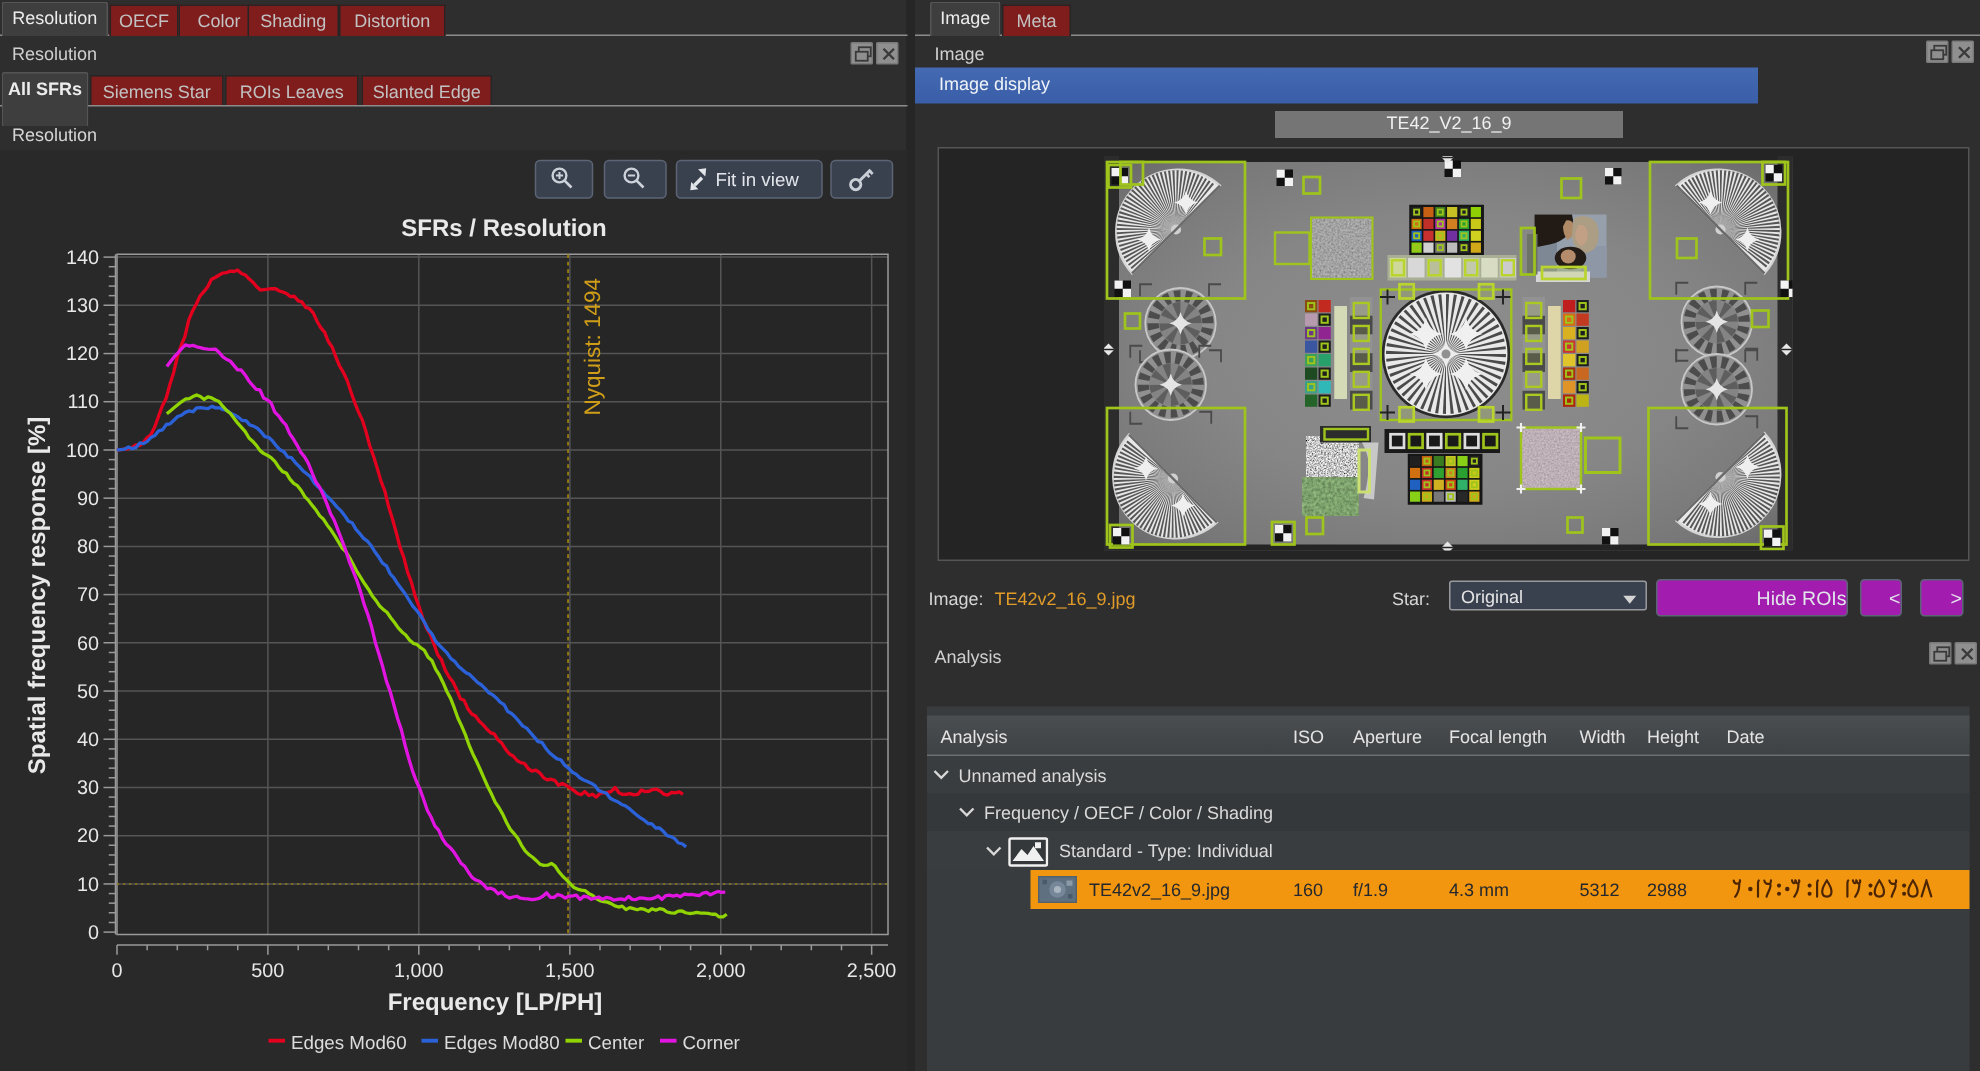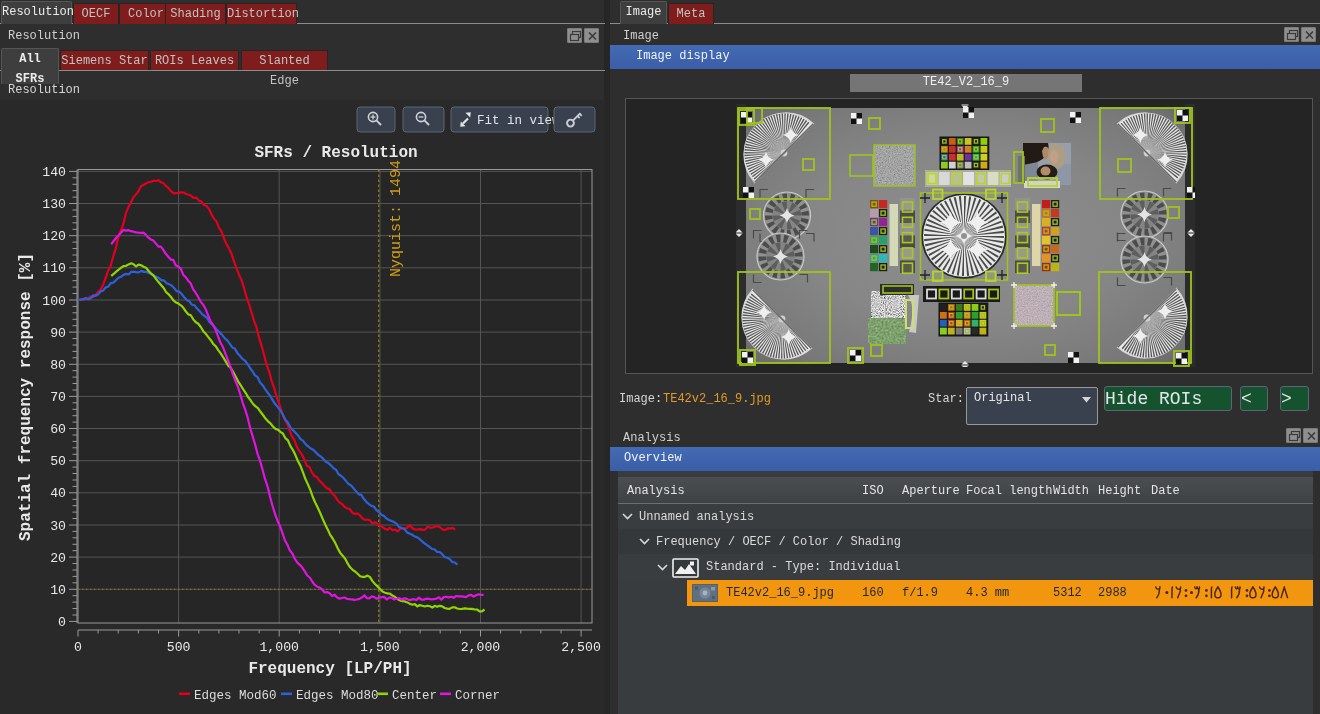--- a/index.html
+++ b/index.html
@@ -1,31 +1,31 @@
 <!DOCTYPE html>
 <html><head><meta charset="utf-8">
 <style>
 * { margin:0; padding:0; box-sizing:border-box; }
 html,body { width:1320px; height:714px; overflow:hidden; background:#2d2d2d;
   font-family:"Liberation Sans", sans-serif; }
-#root { position:relative; width:1320px; height:714px;font-family:Liberation Mono, monospace; }
+#root { position:relative; width:1320px; height:714px; }
 .abs { position:absolute; }
 .txt { position:absolute; font-size:12px; color:#d6d6d6; white-space:nowrap; }
 .tab { position:absolute; top:3px; height:21px; background:#7f1d1d; border:1px solid #252525;
   border-bottom:none; color:#c2c2c2; font-size:12px; text-align:center; line-height:20px; }
 .tabsel { top:1px; height:23px; background:#3e3e3e; border:1px solid #555; border-bottom:none;
   color:#ececec; border-radius:2px 2px 0 0; }
 .tabline { position:absolute; height:1px; background:#8c8c8c; }
 .bluebar { position:absolute; background:linear-gradient(#436ab2,#3a5ea8); color:#f0f3f8;
   font-size:12px; line-height:23px; padding-left:9px; }
 .dockttl { position:absolute; font-size:12px; color:#d0d0d0; }
 .dockbtn { position:absolute; width:15px; height:15px; background:#8f8f8f; border-radius:1px;
   border:1px solid #7a7a7a; }
-.btn { position:absolute; background:#14532d; border:1px solid #5c6575; border-radius:3px;
-  color:#e2e5ea; font-size:18px; text-align:left; }
+.btn { position:absolute; background:#a21caf; border:1px solid #5c6575; border-radius:3px;
+  color:#e2e5ea; font-size:13px; text-align:right; }
 .hdrtxt { position:absolute; font-size:12px; color:#e4e4e4; white-space:nowrap; }
 .rowtxt { position:absolute; font-size:12px; color:#dadada; white-space:nowrap; }
 .orgtxt { position:absolute; font-size:12px; color:#24282e; white-space:nowrap; }
 </style></head>
 <body>
 <div id="root">
 
 <div class="abs" style="left:0;top:0;width:605px;height:714px;background:#2e2e2e"></div>
 <div class="abs" style="left:604px;top:0;width:6px;height:714px;background:#262626"></div>
 
@@ -252,21 +252,21 @@
 <div class="tab" style="left:668px;width:46px">Meta</div>
 
 <div class="dockttl" style="left:623px;top:29px">Image</div>
 <div class="dockbtn" style="left:1284px;top:27px"><svg width="15" height="14">
         <rect x="4.5" y="2.5" width="8" height="6" fill="none" stroke="#3a3a3a" stroke-width="1.2"></rect>
         <rect x="2.5" y="5.5" width="8" height="6" fill="#8f8f8f" stroke="#3a3a3a" stroke-width="1.2"></rect>
       </svg></div>
     <div class="dockbtn" style="left:1301px;top:27px"><svg width="15" height="14">
         <path d="M4,3.5 L11,10.5 M11,3.5 L4,10.5" stroke="#3a3a3a" stroke-width="1.6"></path>
       </svg></div>
-<div class="bluebar" style="left:610px;top:45px;width:710px;height:24px;padding-left:26px">Image display</div>
+<div class="bluebar" style="left:610px;top:45px;width:562px;height:24px;padding-left:16px">Image display</div>
 
 <div class="abs" style="left:850px;top:74px;width:232px;height:18px;background:#757575;color:#efefef;font-size:12px;text-align:center;line-height:17px">TE42_V2_16_9</div>
 <div class="abs" style="left:625px;top:98px;width:688px;height:276px;background:#242424;border:1px solid #555"></div>
 <svg id="photosvg" width="459" height="263" viewBox="0 0 459 263" style="position:absolute;left:736px;top:104px">
 <defs>
 <radialGradient id="bgv" cx="50%" cy="50%" r="70%">
           <stop offset="0%" stop-color="#8e8e8e"></stop>
           <stop offset="50%" stop-color="#868686"></stop>
           <stop offset="82%" stop-color="#787878"></stop>
           <stop offset="100%" stop-color="#666666"></stop>
@@ -926,39 +926,38 @@
 <path d="M451,129 L459,129" stroke="#222" stroke-width="1"></path>
 <path d="M225,1 L229,-3 L233,1 L229,5 Z" fill="#e8e8e8"></path>
 <path d="M225,1 L233,1" stroke="#222" stroke-width="1"></path>
 <path d="M225,261 L229,257 L233,261 L229,265 Z" fill="#e8e8e8"></path>
 <path d="M225,261 L233,261" stroke="#222" stroke-width="1"></path>
 </svg>
 
 <div class="txt" style="left:619px;top:392px">Image:</div>
 <div class="txt" style="left:663px;top:392px;color:#e09b28">TE42v2_16_9.jpg</div>
 <div class="txt" style="left:928px;top:392px">Star:</div>
-<div class="abs" style="left:966px;top:387px;width:132px;height:38px;background:#3a414e;border:1px solid #97999d;border-radius:2px">
+<div class="abs" style="left:966px;top:387px;width:132px;height:20px;background:#3a414e;border:1px solid #97999d;border-radius:2px">
   <div style="position:absolute;left:7px;top:3px;font-size:12px;color:#e6e6e6">Original</div>
   <svg style="position:absolute;right:6px;top:9px" width="9" height="6">
         <path d="M0,0 L9,0 L4.5,5.5 Z" fill="#d4d4d4"></path>
       </svg>
 </div>
 <div class="btn" style="left:1104px;top:386px;width:128px;height:25px;line-height:24px">Hide ROIs</div>
 <div class="btn" style="left:1240px;top:386px;width:28px;height:25px;line-height:24px">&lt;</div>
 <div class="btn" style="left:1280px;top:386px;width:29px;height:25px;line-height:24px">&gt;</div>
 
 <div class="dockttl" style="left:623px;top:431px">Analysis</div>
 <div class="dockbtn" style="left:1286px;top:428px"><svg width="15" height="14">
         <rect x="4.5" y="2.5" width="8" height="6" fill="none" stroke="#3a3a3a" stroke-width="1.2"></rect>
         <rect x="2.5" y="5.5" width="8" height="6" fill="#8f8f8f" stroke="#3a3a3a" stroke-width="1.2"></rect>
       </svg></div>
     <div class="dockbtn" style="left:1303px;top:428px"><svg width="15" height="14">
         <path d="M4,3.5 L11,10.5 M11,3.5 L4,10.5" stroke="#3a3a3a" stroke-width="1.6"></path>
       </svg></div>
-<div class="bluebar" style="left:610px;top:447px;width:710px;height:24px;padding-left:14px">Overview</div>
 
 <div class="abs" style="left:618px;top:471px;width:695px;height:243px;background:#393c3e"></div>
 <div class="abs" style="left:618px;top:477px;width:695px;height:27px;background:linear-gradient(#4b4e50,#3f4244);border-bottom:1px solid #6e6e6e"></div>
 <div class="hdrtxt" style="left:627px;top:484px">Analysis</div>
 <div class="hdrtxt" style="left:862px;top:484px">ISO</div>
 <div class="hdrtxt" style="left:902px;top:484px">Aperture</div>
 <div class="hdrtxt" style="left:966px;top:484px">Focal length</div>
 <div class="hdrtxt" style="left:1053px;top:484px">Width</div>
 <div class="hdrtxt" style="left:1098px;top:484px">Height</div>
 <div class="hdrtxt" style="left:1151px;top:484px">Date</div>

